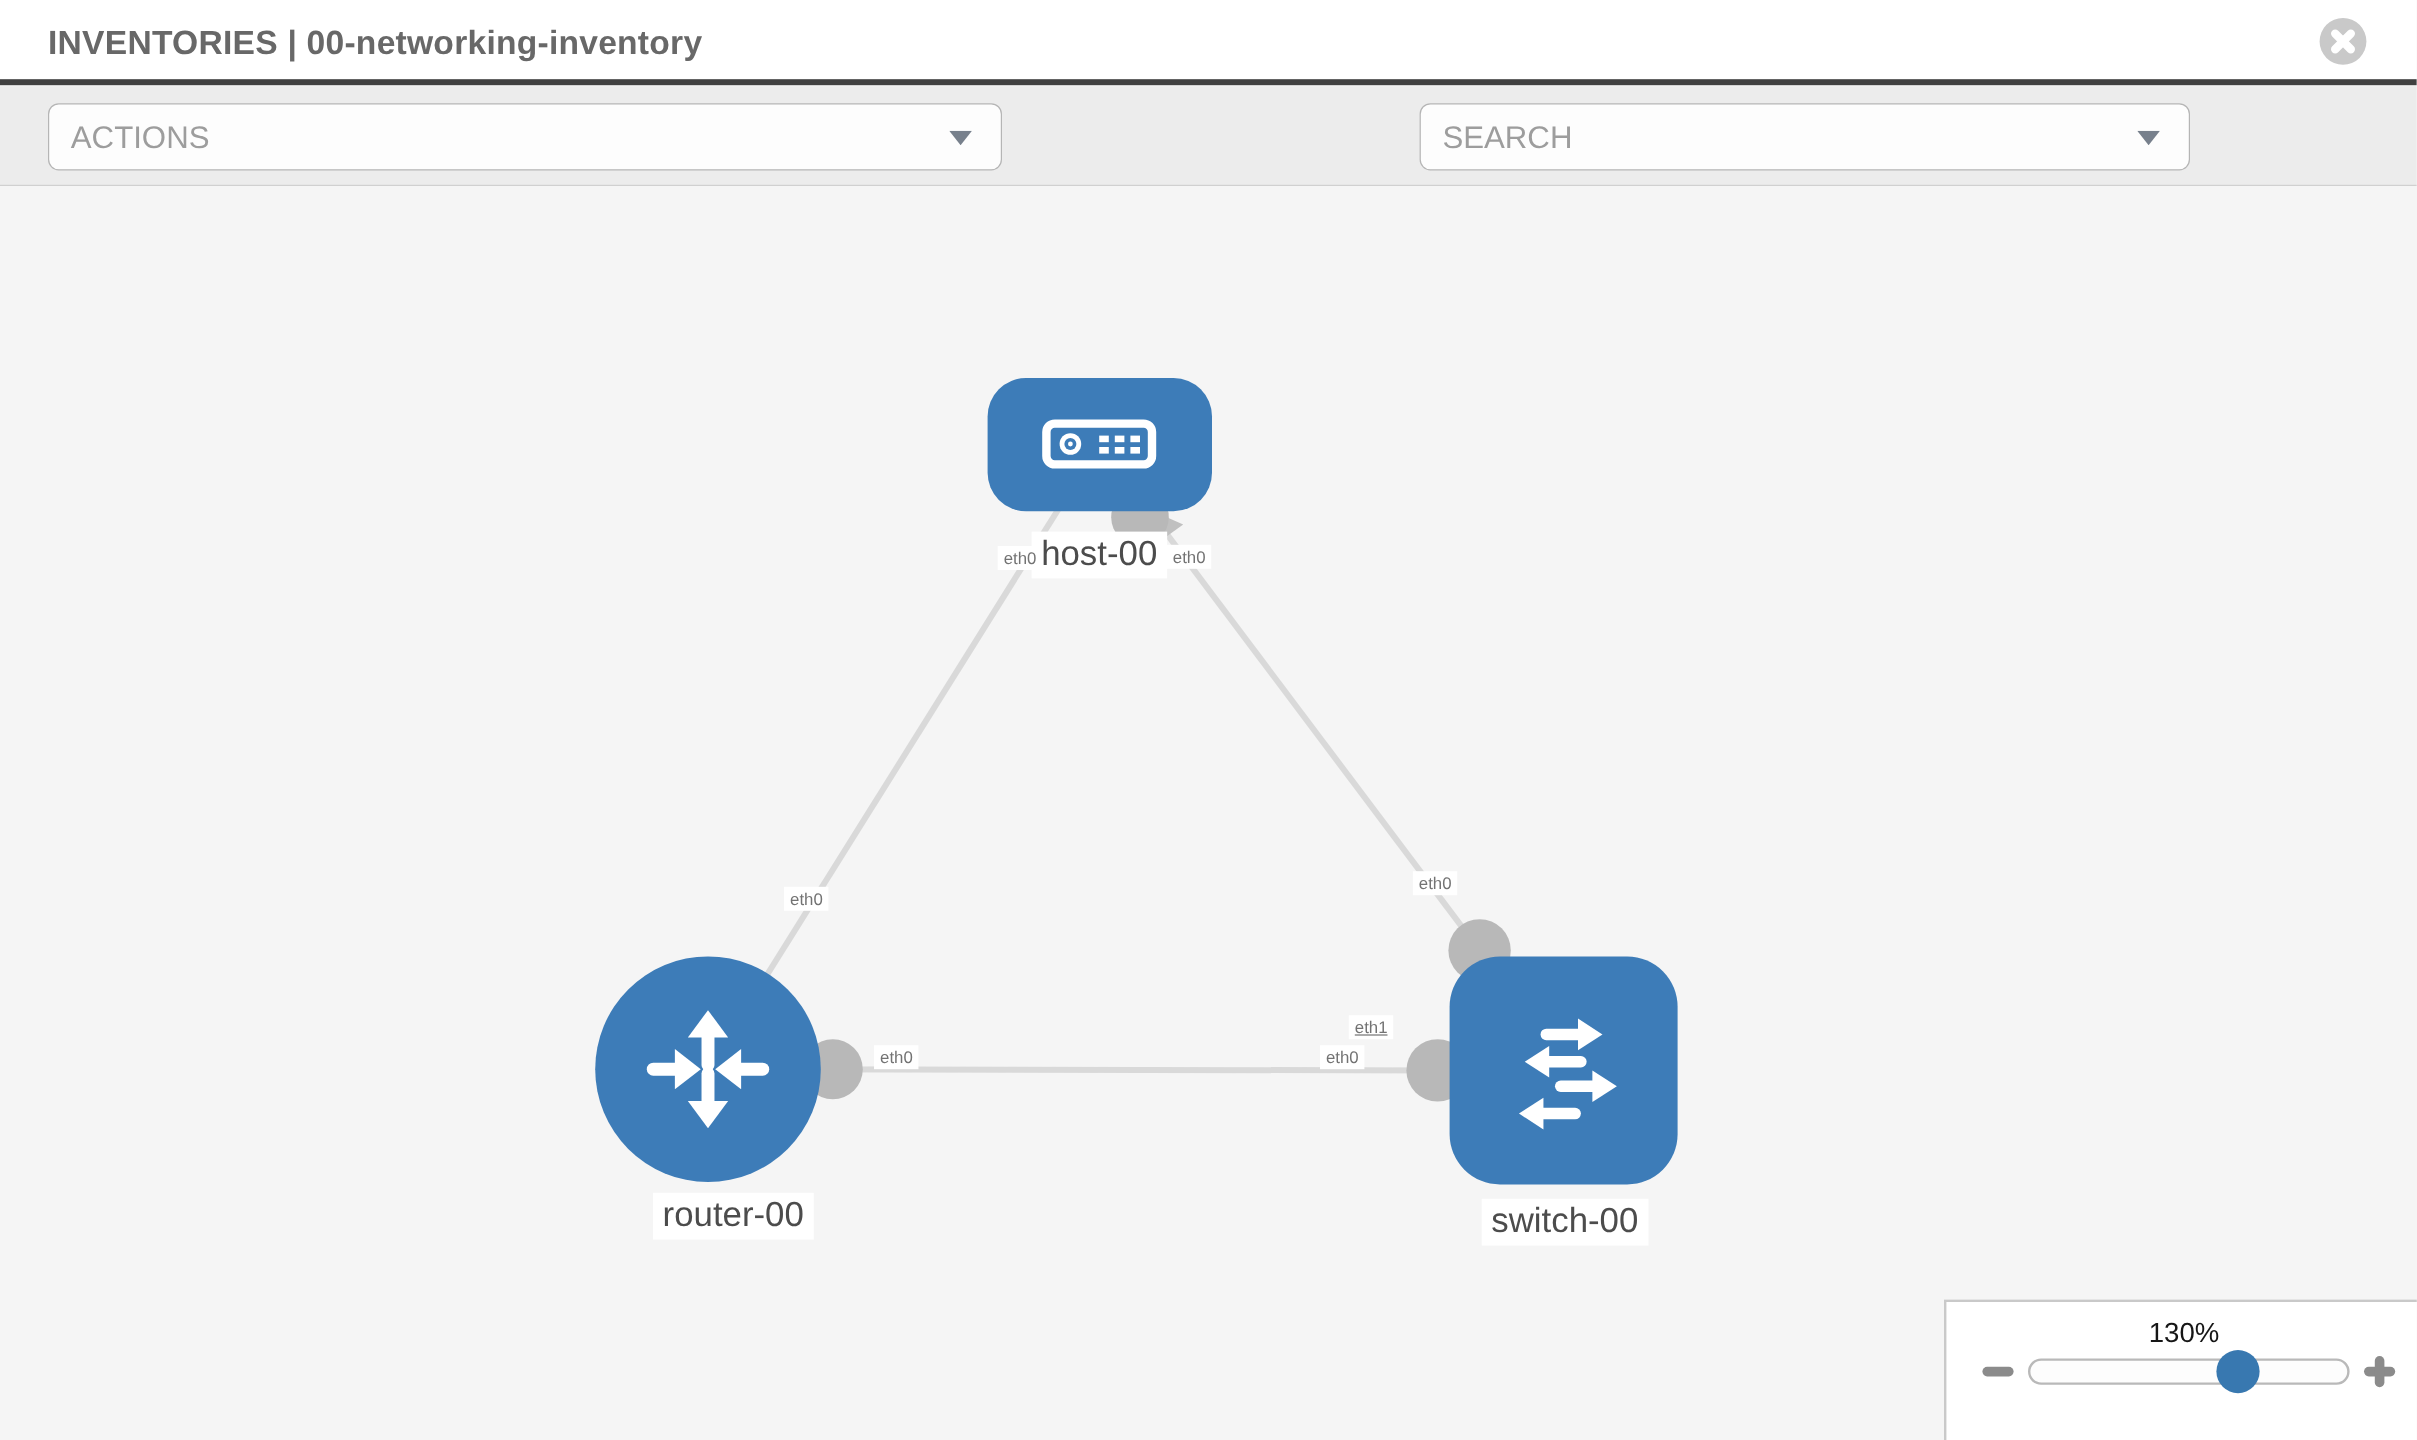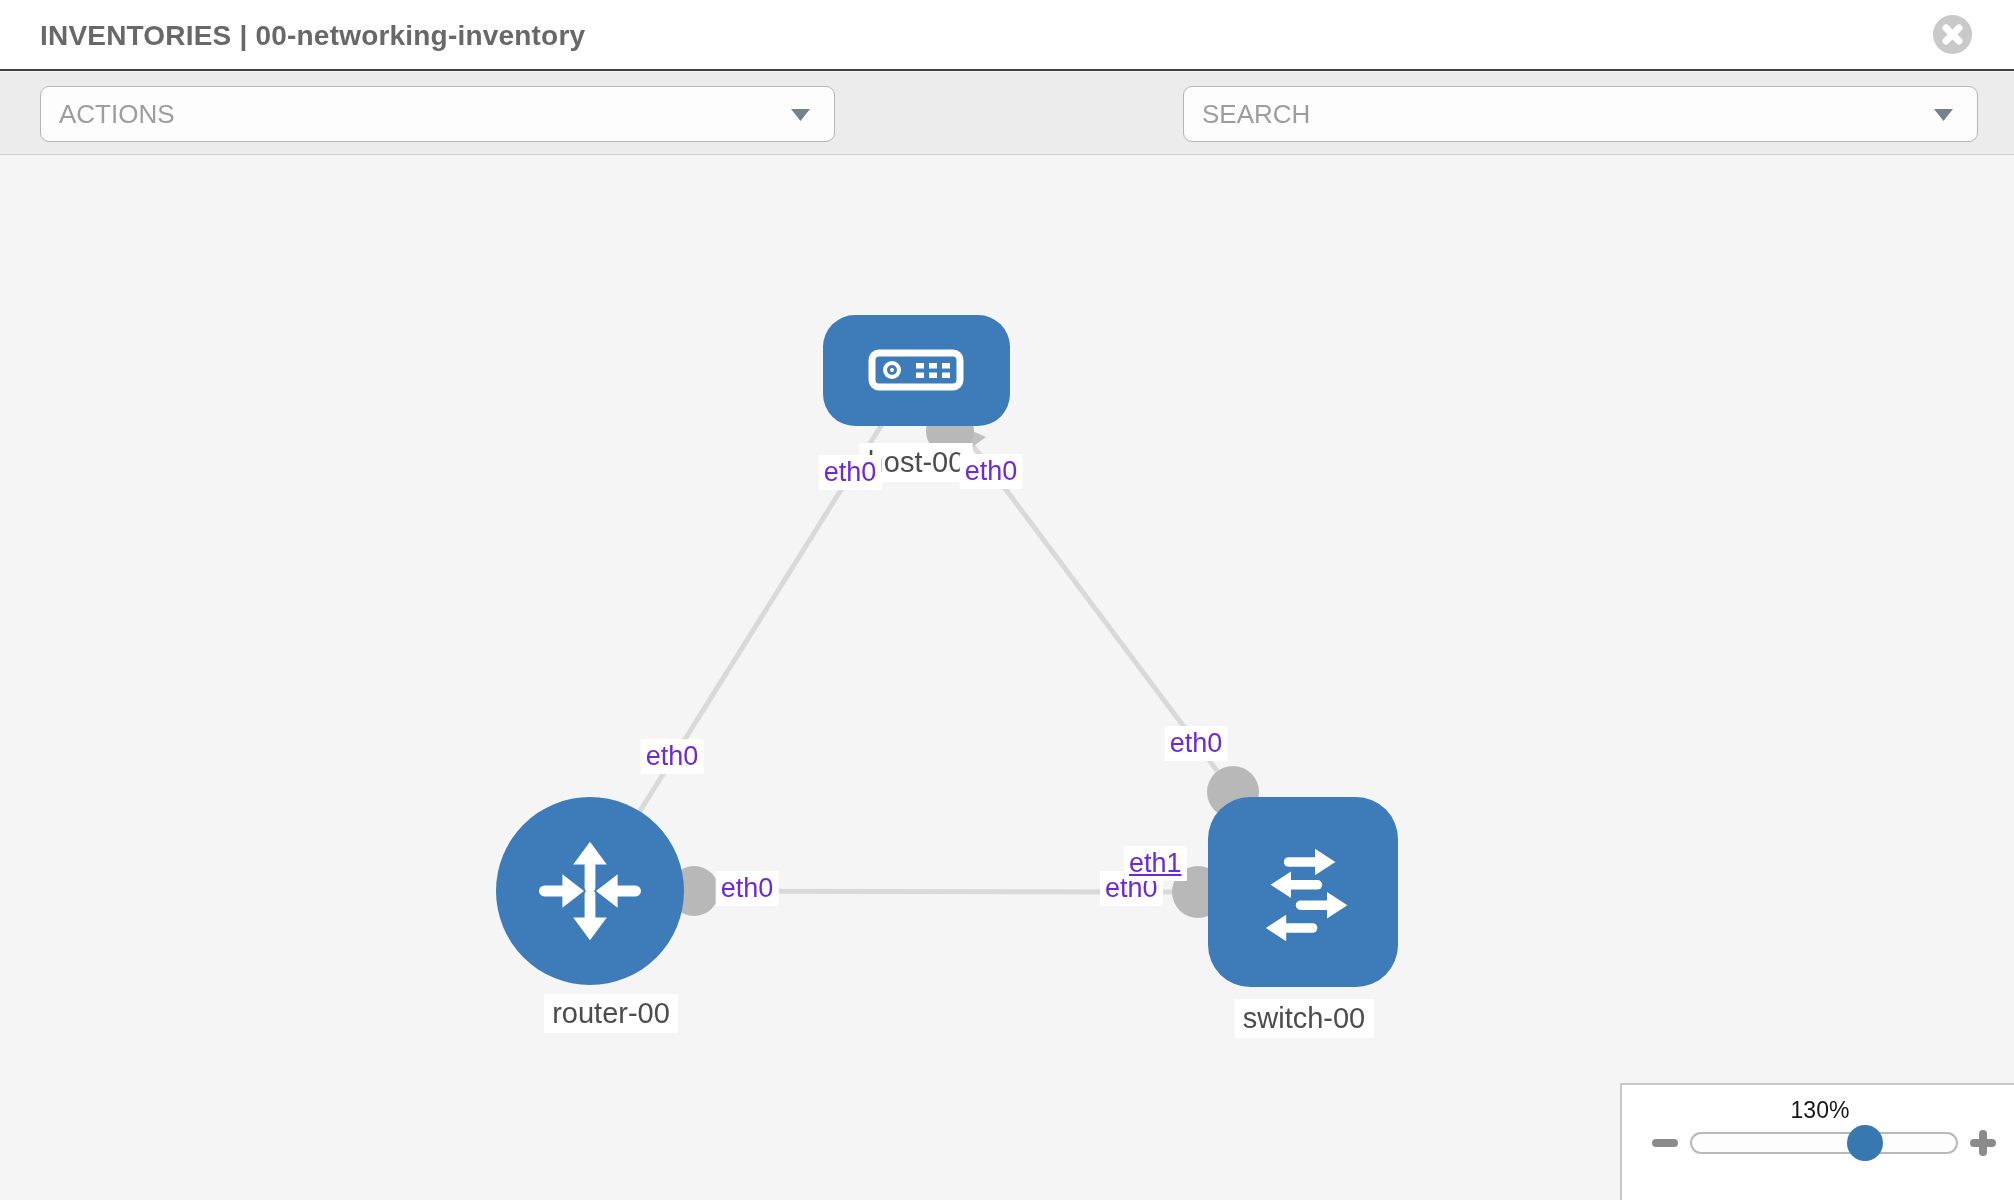--- a/index.html
+++ b/index.html
@@ -4,21 +4,21 @@
 <style>
   html,body{margin:0;padding:0;}
   body{
     width:2014px;height:1200px;overflow:hidden;position:relative;
     font-family:"Liberation Sans","DejaVu Sans",sans-serif;
     background:#f5f5f5;
   }
   
   .header{
     position:absolute;left:0;top:0;width:2014px;height:71px;
-    background:#ffffff;border-bottom:2px solid #404040;box-sizing:border-box;
+    background:#ffffff;border-bottom:5px solid #404040;box-sizing:border-box;
   }
   .page-title{
     position:absolute;left:40px;top:0;height:71px;line-height:71px;
     font-size:28px;font-weight:bold;color:#686868;margin:0;letter-spacing:.2px;
   }
   .close-btn{
     position:absolute;left:1933px;top:15px;width:39px;height:39px;border:none;
     background:#c9c9c9;border-radius:50%;padding:0;cursor:pointer;
   }
   
@@ -29,21 +29,21 @@
   .select{
     position:absolute;top:14px;height:56px;background:#fdfdfd;
     border:1px solid #b5b5b5;border-radius:9px;box-sizing:border-box;
   }
   .select .sel-label{
     position:absolute;left:18px;top:0;height:54px;line-height:54px;
     font-size:26px;color:#9d9d9d;
   }
   .select .caret{position:absolute;right:24px;top:22px;}
   .actions{left:40px;width:795px;}
-  .searchbox{left:1183px;width:795px;}
+  .searchbox{left:1183px;width:642px;}
   .searchbox input{
     position:absolute;left:0;top:0;width:745px;height:54px;border:none;outline:none;
     background:transparent;font-family:inherit;font-size:26px;color:#6b6b6b;padding:0 0 0 18px;
   }
   .searchbox input::placeholder{color:#9d9d9d;opacity:1;}
   .toolbtn{
     position:absolute;top:92px;width:48px;height:48px;background:transparent;
     border:none;padding:0;cursor:pointer;
   }
   .toolbtn.wrench{left:1042px;}
@@ -60,22 +60,22 @@
   .node-host svg{left:43px;top:25px;}
   .node-router{left:496px;top:642px;width:188px;height:188px;border-radius:50%;}
   .node-router svg{left:34px;top:34px;}
   .node-switch{left:1208px;top:642px;width:190px;height:190px;border-radius:42px;}
   .node-switch svg{left:35px;top:35px;}
   .nlabel{
     position:absolute;z-index:3;background:#ffffff;color:#4c4c4c;
     font-size:29px;padding:3px 8px;white-space:nowrap;transform:translateX(-50%);
   }
   .ilabel{
-    position:absolute;z-index:4;background:#ffffff;color:#6d28d9;
-    font-size:27px;padding:2px 5px;white-space:nowrap;
+    position:absolute;z-index:4;background:#ffffff;color:#737373;
+    font-size:14px;padding:2px 5px;white-space:nowrap;
   }
   .ilabel.ctr{transform:translateX(-50%);}
   
   .zoom-panel{
     position:absolute;left:1620px;top:1083px;width:400px;height:120px;
     background:#ffffff;border:2px solid #c9c9c9;box-sizing:border-box;z-index:5;
   }
   .zoom-level{
     position:absolute;left:0;top:12px;width:396px;text-align:center;
     font-size:23px;color:#161616;

